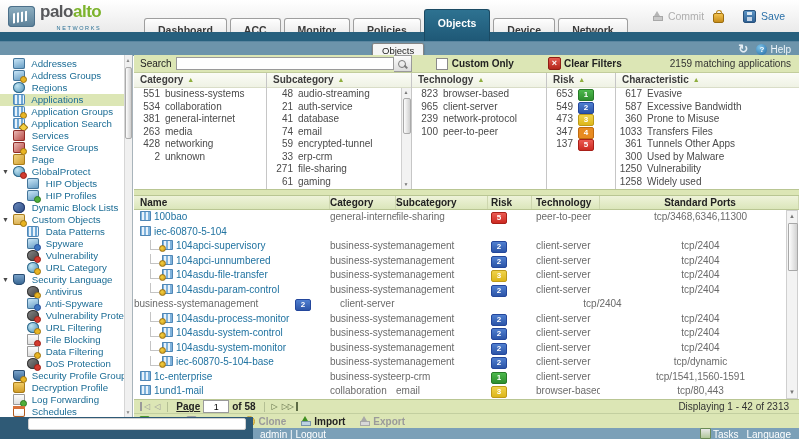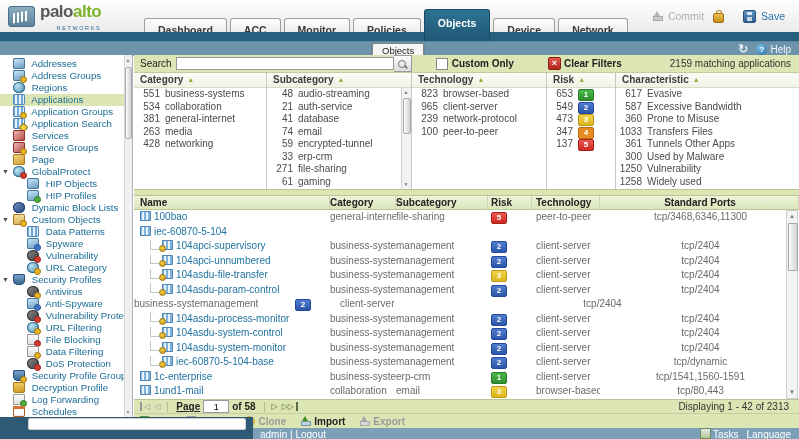--- a/index.html
+++ b/index.html
@@ -342,21 +342,21 @@
 
         <div class="nav-item ind">
           <span class="arrow"></span>
           <span class="nico i-globe d-gold"></span>
           <span>URL Category</span>
         </div>
 
         <div class="nav-item">
           <span class="arrow">▼</span>
           <span class="nico i-shield"></span>
-          <span>Security Profiles</span>
+          <span>Security Language</span>
         </div>
 
         <div class="nav-item ind">
           <span class="arrow"></span>
           <span class="nico i-dark d-gold"></span>
           <span>Antivirus</span>
         </div>
 
         <div class="nav-item ind">
           <span class="arrow"></span>
@@ -443,20 +443,21 @@
     <div class="filters">
       <div class="fcol c0">
         <div class="fhead"><span>Category</span><span class="sort">▲</span></div>
         <div>
 
         <div class="fitem"><span class="fcount">551</span><span class="flabel">business-systems</span></div>
             <div class="fitem"><span class="fcount">534</span><span class="flabel">collaboration</span></div>
             <div class="fitem"><span class="fcount">381</span><span class="flabel">general-internet</span></div>
             <div class="fitem"><span class="fcount">263</span><span class="flabel">media</span></div>
             <div class="fitem"><span class="fcount">428</span><span class="flabel">networking</span></div>
+            <div class="fitem"><span class="fcount">2</span><span class="flabel">unknown</span></div>
           </div>
       </div>
       <div class="fcol c1">
         <div class="fhead"><span>Subcategory</span><span class="sort">▲</span></div>
         <div>
 
         <div class="fitem"><span class="fcount">48</span><span class="flabel">audio-streaming</span></div>
             <div class="fitem"><span class="fcount">21</span><span class="flabel">auth-service</span></div>
             <div class="fitem"><span class="fcount">41</span><span class="flabel">database</span></div>
             <div class="fitem"><span class="fcount">74</span><span class="flabel">email</span></div>

